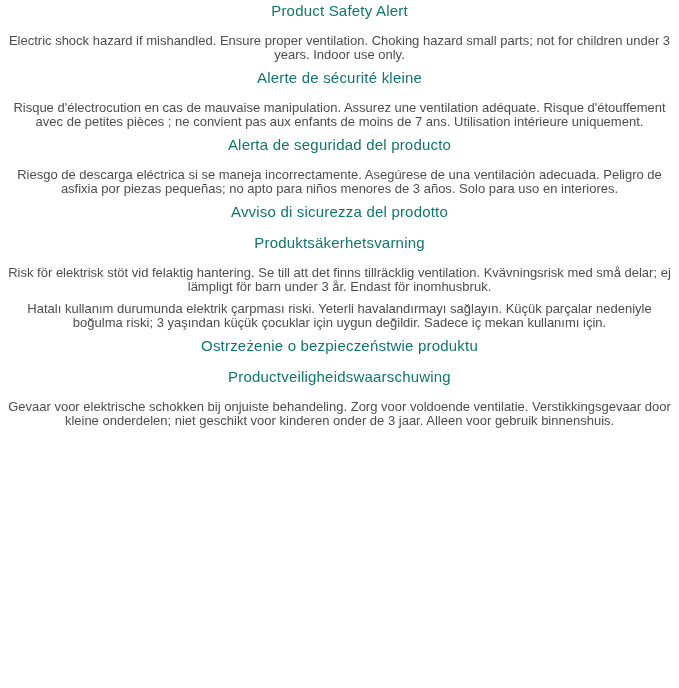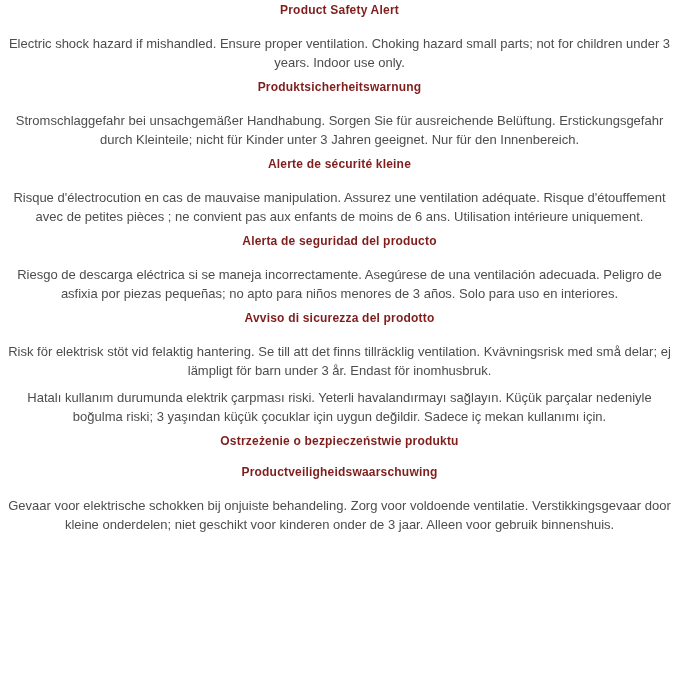--- a/index.html
+++ b/index.html
@@ -15,63 +15,60 @@
     background: #ffffff;
     font-family: "Liberation Sans", sans-serif;
     text-align: center;
   }
   .alert-section {
     margin: 0;
     padding: 0;
   }
   .alert-heading {
     margin: 0 0 16px 0;
-    font-size: 12px;
+    font-size: 15px;
     line-height: 15px;
-    font-weight: 700;
-    color: #7f1d1d;
+    font-weight: 400;
+    color: #0f766e;
     letter-spacing: 0.2px;
   }
   .alert-body {
     margin: 0 0 8px 0;
     font-size: 13px;
-    line-height: 19px;
+    line-height: 14px;
     font-weight: 400;
     color: #4d4d4d;
   }
 </style>
 </head>
 <body>
 
 <main class="doc">
   <section class="alert-section">
     <h2 class="alert-heading">Product Safety Alert</h2>
     <p class="alert-body">Electric shock hazard if mishandled. Ensure proper ventilation. Choking hazard small parts; not for children under 3 years. Indoor use only.</p>
   </section>
 
-  <section class="alert-section">
-    <h2 class="alert-heading">Produktsicherheitswarnung</h2>
-    <p class="alert-body">Stromschlaggefahr bei unsachgemäßer Handhabung. Sorgen Sie für ausreichende Belüftung. Erstickungsgefahr durch Kleinteile; nicht für Kinder unter 3 Jahren geeignet. Nur für den Innenbereich.</p>
-  </section>
 
   <section class="alert-section">
     <h2 class="alert-heading">Alerte de sécurité kleine</h2>
-    <p class="alert-body">Risque d'électrocution en cas de mauvaise manipulation. Assurez une ventilation adéquate. Risque d'étouffement avec de petites pièces ; ne convient pas aux enfants de moins de 6 ans. Utilisation intérieure uniquement.</p>
+    <p class="alert-body">Risque d'électrocution en cas de mauvaise manipulation. Assurez une ventilation adéquate. Risque d'étouffement avec de petites pièces ; ne convient pas aux enfants de moins de 7 ans. Utilisation intérieure uniquement.</p>
   </section>
 
   <section class="alert-section">
     <h2 class="alert-heading">Alerta de seguridad del producto</h2>
     <p class="alert-body">Riesgo de descarga eléctrica si se maneja incorrectamente. Asegúrese de una ventilación adecuada. Peligro de asfixia por piezas pequeñas; no apto para niños menores de 3 años. Solo para uso en interiores.</p>
   </section>
 
   <section class="alert-section">
     <h2 class="alert-heading">Avviso di sicurezza del prodotto</h2>
   </section>
 
   <section class="alert-section">
+    <h2 class="alert-heading">Produktsäkerhetsvarning</h2>
     <p class="alert-body">Risk för elektrisk stöt vid felaktig hantering. Se till att det finns tillräcklig ventilation. Kvävningsrisk med små delar; ej lämpligt för barn under 3 år. Endast för inomhusbruk.</p>
   </section>
 
   <section class="alert-section">
     <p class="alert-body">Hatalı kullanım durumunda elektrik çarpması riski. Yeterli havalandırmayı sağlayın. Küçük parçalar nedeniyle boğulma riski; 3 yaşından küçük çocuklar için uygun değildir. Sadece iç mekan kullanımı için.</p>
   </section>
 
   <section class="alert-section">
     <h2 class="alert-heading">Ostrzeżenie o bezpieczeństwie produktu</h2>
   </section>

